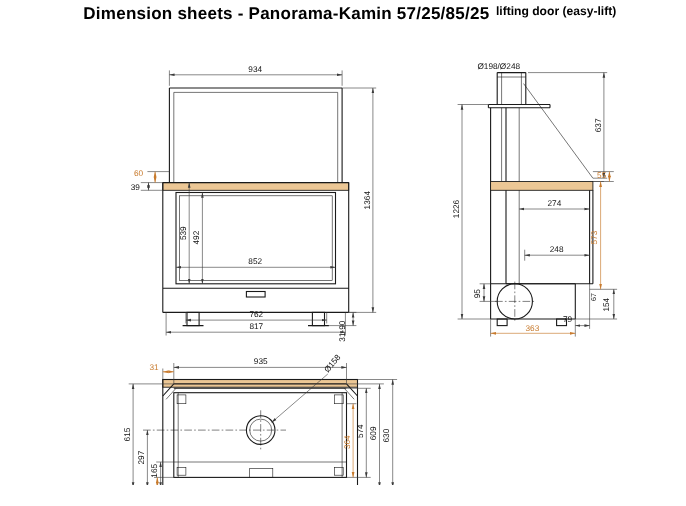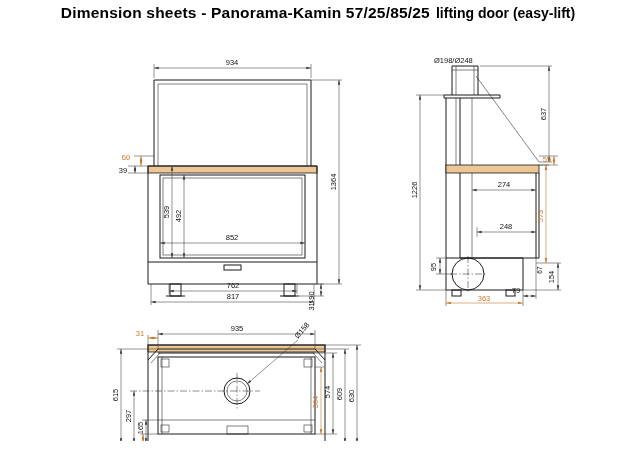--- a/index.html
+++ b/index.html
@@ -1,21 +1,21 @@
 <!DOCTYPE html>
 <html><head>
 <meta charset="utf-8">
 <style>
   html,body{margin:0;padding:0;background:#fff;}
   .page{position:relative;width:624px;height:441px;background:#fff;overflow:hidden;
         font-family:"Liberation Sans",sans-serif;padding-left:12px;}
   header{position:absolute;top:4px;left:0;right:0;display:flex;justify-content:center;
          align-items:flex-start;gap:6px;}
   h1{margin:0;font-size:15.5px;font-weight:bold;color:#000;letter-spacing:.2px;}
-  .suffix{font-size:14px;font-weight:bold;color:#000;margin-top:1px;}
+  .suffix{font-size:11px;font-weight:bold;color:#000;margin-top:1px;}
   svg{position:absolute;left:0;top:0;}
   .g{stroke:#1a1a1a;stroke-width:1;fill:none;}
   .g2{stroke:#1a1a1a;stroke-width:.55;fill:none;}
   .tan{fill:#ecc795;stroke:#1a1a1a;stroke-width:.8;}
   .d{stroke:#3a3a3a;stroke-width:.55;fill:none;}
   .do{stroke:#c87b2e;stroke-width:.6;fill:none;}
   .cl{stroke:#1a1a1a;stroke-width:.5;fill:none;stroke-dasharray:7 2 1.5 2;}
   text{font-family:"Liberation Sans",sans-serif;font-size:7.5px;fill:#111;text-anchor:middle;}
   text.o{fill:#c87b2e;}
   text.s{font-size:6.5px;}

